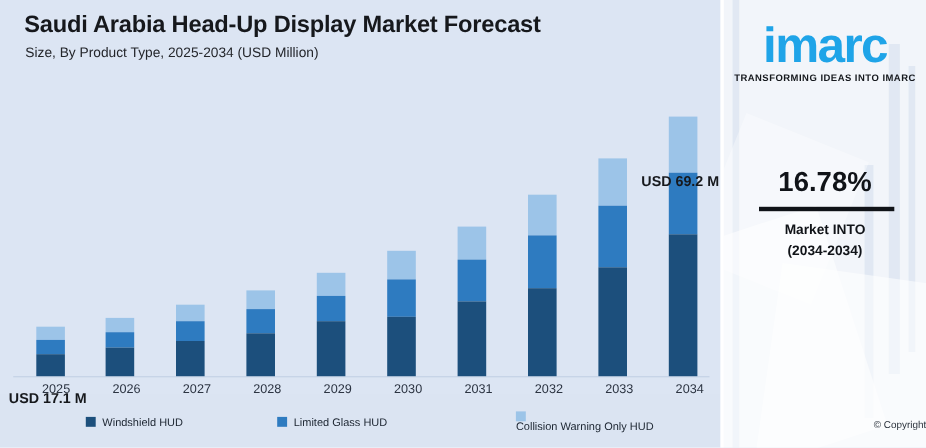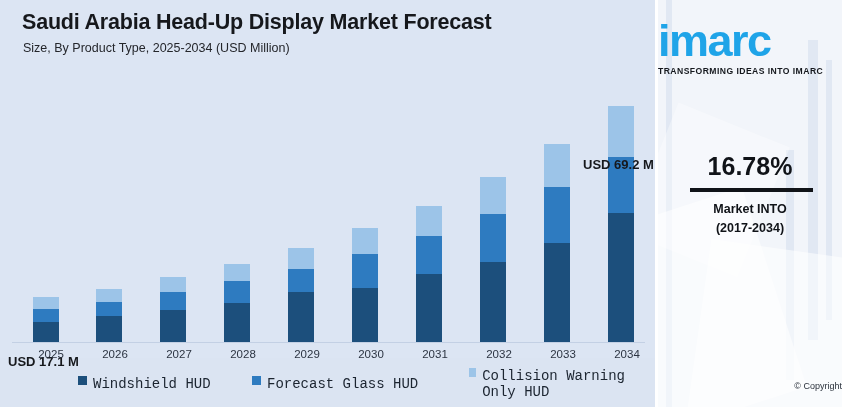--- a/index.html
+++ b/index.html
@@ -55,46 +55,45 @@
     position:absolute;font-size:13px;font-weight:bold;color:#16181c;
     white-space:nowrap;
   }
   .callout-start{left:8px;top:279px;}
   .callout-end{left:583px;top:82px;}
   .legend{
     position:absolute;left:0;top:372px;width:655px;height:24px;
     display:flex;align-items:center;
   }
   .legend-item{
-    display:flex;font-size:14px;color:#1b2430;
+    display:flex;font-size:10px;color:#1b2430;
     position:absolute;
-    font-family:Liberation Mono, monospace;
   }
   .legend-swatch{
     width:9px;height:9px;margin-right:6px;display:inline-block;
   }
   .legend-0{left:78px;}
   .legend-1{left:252px;}
-  .legend-2{left:469px;}
+  .legend-2{left:469px;flex-direction:column;}
   
   .brand-panel{
     position:relative;width:187px;height:407px;
     background:#f2f5fa;overflow:hidden;
     border-left:3px solid #ffffff;
     box-sizing:border-box;
   }
   .bg-art{position:absolute;inset:0;overflow:hidden;}
   .bg-art .sheet{
     position:absolute;background:#ffffff;opacity:.55;
   }
   .bg-art .stripe{
     position:absolute;background:#cfdcec;opacity:.5;
   }
   .logo-wrap{
-    position:absolute;left:0;right:0;top:18px;text-align:left;
+    position:absolute;left:0;right:0;top:18px;text-align:center;
   }
   .logo-mark{
     font-size:45px;font-weight:bold;color:#1FA4E8;letter-spacing:-1.5px;
     line-height:1;position:relative;display:inline-block;
   }
   .logo-tag{
     font-size:8.6px;font-weight:bold;color:#15181d;letter-spacing:.45px;
     margin-top:3px;
   }
   .cagr-value{
@@ -198,21 +197,21 @@
         <div class="xtick" style="left: 597px;">2034</div>
       </div>
 
     <div class="legend" id="legend-host">
         <div class="legend-item legend-0">
           <span class="legend-swatch" style="background: rgb(28, 79, 124);"></span>
           <span>Windshield HUD</span>
         </div>
         <div class="legend-item legend-1">
           <span class="legend-swatch" style="background: rgb(46, 123, 192);"></span>
-          <span>Forecast Glass HUD</span>
+          <span>Limited Glass HUD</span>
         </div>
         <div class="legend-item legend-2">
           <span class="legend-swatch" style="background: rgb(156, 196, 232);"></span>
           <span>Collision Warning Only HUD</span>
         </div>
       </div>
   </div>
 
   <div class="brand-panel">
     <div class="bg-art">
@@ -227,20 +226,20 @@
 
     <div class="logo-wrap">
       <div class="logo-mark">imarc</div>
       <div class="logo-tag">TRANSFORMING IDEAS INTO IMARC</div>
     </div>
 
     <div class="cagr-value">16.78%</div>
     <div class="cagr-rule"></div>
     <div class="cagr-label">
       <div>Market INTO</div>
-      <div>(2017-2034)</div>
+      <div>(2034-2034)</div>
     </div>
 
     <div class="copyright">
       <div>© Copyright</div>
     </div>
   </div>
 </div>
 
 </body></html>

